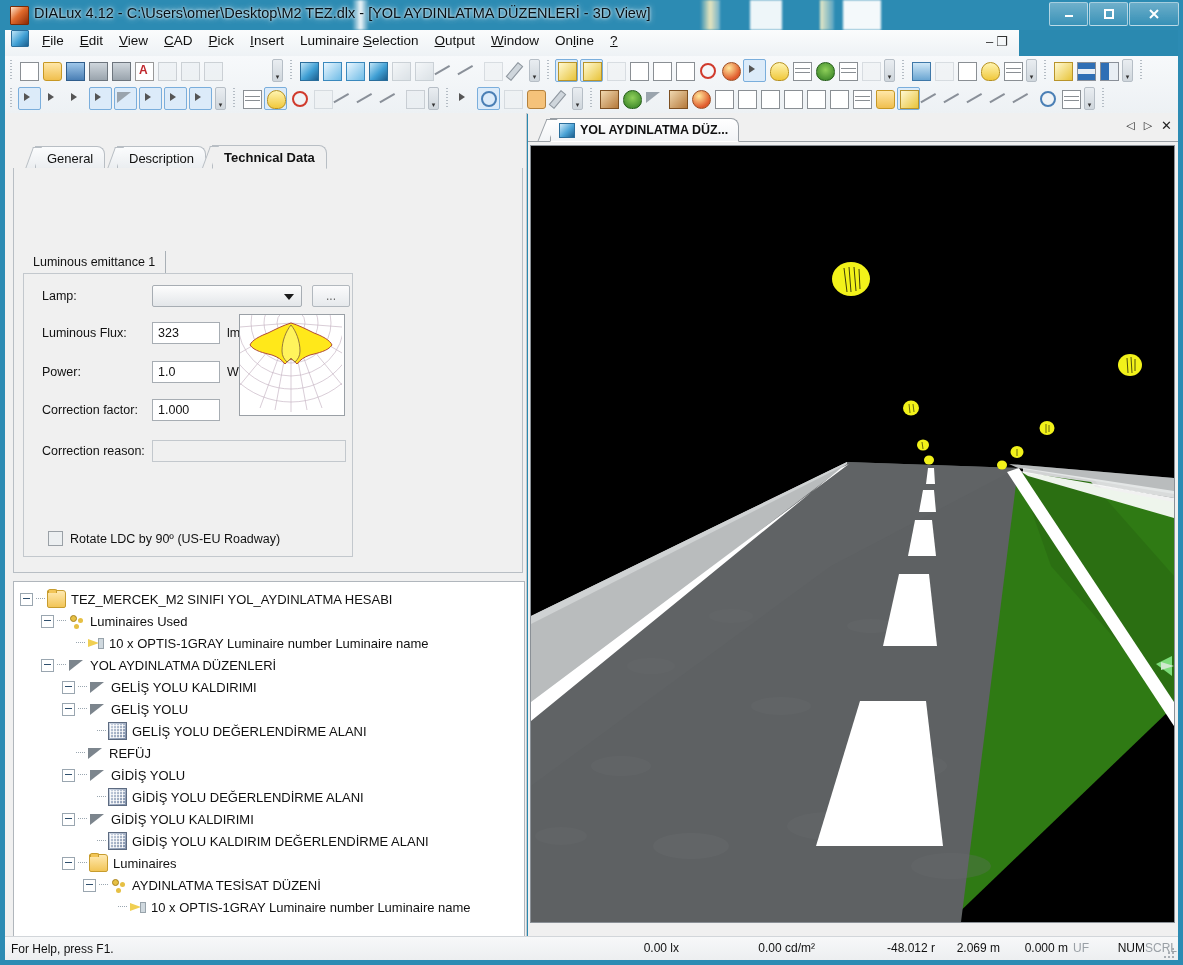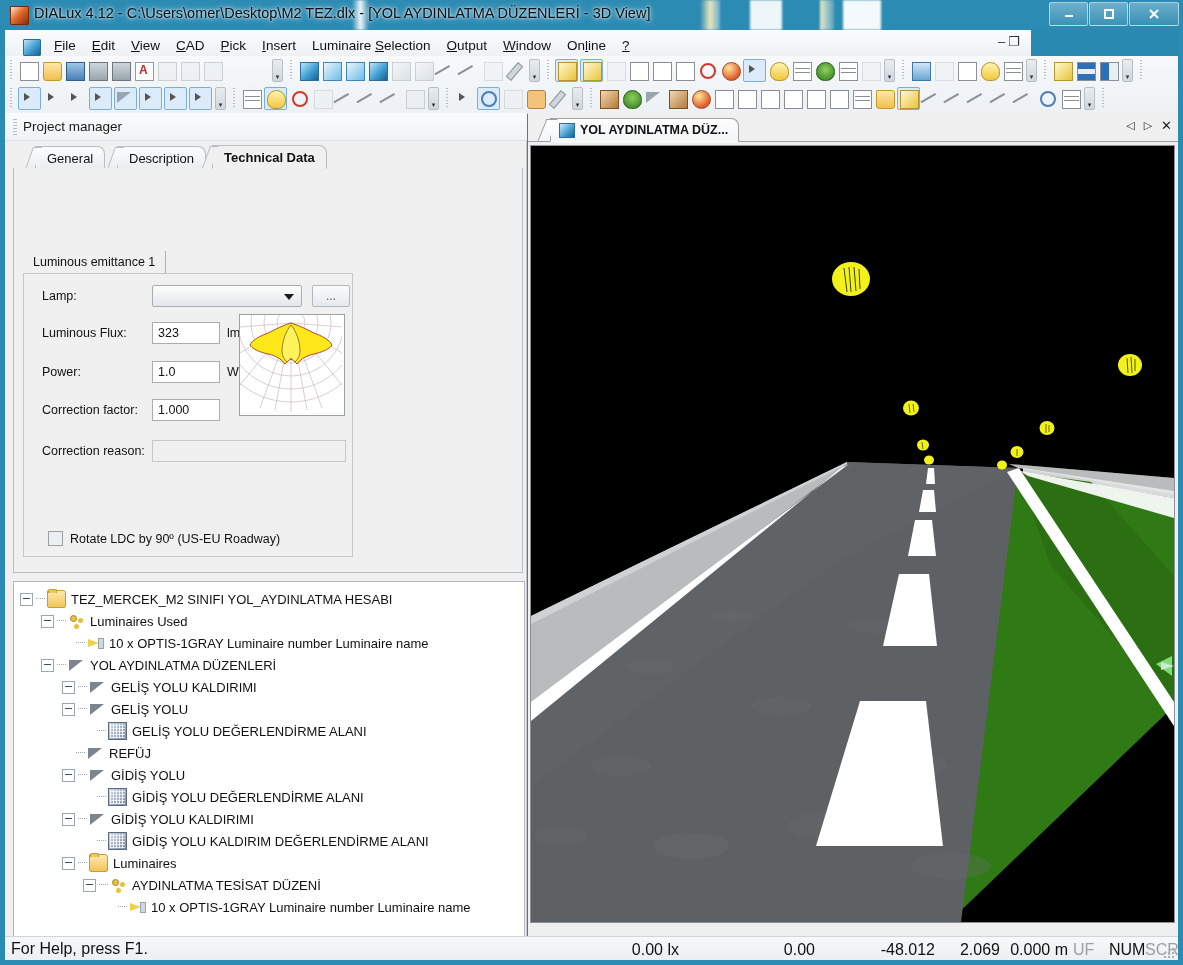--- a/index.html
+++ b/index.html
@@ -46,21 +46,21 @@
     color:#fff;font-size:14px;
   }
   .wbtn.close{width:48px;background:linear-gradient(180deg,rgba(255,255,255,.30),rgba(255,255,255,.05));}
   .wbtn svg{display:block}
 
   
   #menubar{
     position:absolute;left:5px;top:30px;width:1014px;height:26px;
     background:linear-gradient(180deg,#fbfcfd,#eef2f5);
     border-bottom:1px solid #d8dde2;
-    display:flex;align-items:flex-end;padding-left:12px;
+    display:flex;align-items:flex-start;
   }
   #menubar .mico{
     width:16px;height:15px;margin-left:6px;margin-right:5px;
     background:linear-gradient(135deg,#bfe4f7 0%,#3f9fd4 55%,#1d5f8e 100%);
     border:1px solid #2a6e9c;border-radius:1px;
   }
   .mi{padding:3px 8px;color:#111;font-size:13.5px;white-space:nowrap;cursor:default;}
   .mi u{text-decoration:underline;}
   .minimize-restore{position:absolute;right:8px;top:4px;color:#333;font-size:13px;letter-spacing:3px;}
 
@@ -251,21 +251,21 @@
   #view3d{
     position:absolute;left:2px;top:32px;width:645px;height:778px;
     background:#000;border:1px solid #8a9096;box-sizing:border-box;overflow:hidden;
   }
   #scene{position:absolute;left:0;top:0;width:643px;height:776px;overflow:hidden;background:#000;}
 
   #statusbar{
     position:absolute;left:5px;top:936px;width:1173px;height:24px;
     background:linear-gradient(180deg,#f7f8f9,#eceef0);
     border-top:1px solid #d2d6da;
-    display:flex;align-items:center;font-size:16px;color:#111;
+    display:flex;align-items:center;font-size:12px;color:#111;
   }
   #statusbar .help{margin-left:6px;}
   .sbcell{position:absolute;top:4px;text-align:right;}
   .sbdim{color:#9aa0a6;}
   .grip3{position:absolute;right:3px;bottom:2px;width:12px;height:12px;
     background-image:
       radial-gradient(circle at 2px 10px,#a8aeb4 1px,transparent 1.2px),
       radial-gradient(circle at 6px 10px,#a8aeb4 1px,transparent 1.2px),
       radial-gradient(circle at 10px 10px,#a8aeb4 1px,transparent 1.2px),
       radial-gradient(circle at 6px 6px,#a8aeb4 1px,transparent 1.2px),
@@ -601,24 +601,20 @@
         <div class="tbtn">
           <span class="g tbl"></span>
         </div>
         <div class="tover">▾</div>
         <div class="grip"></div>
       </div>
   </div>
 
   <div id="left">
 
-    <div id="pm-title">
-      <div class="grip2"></div>
-      <span>Project manager</span>
-    </div>
 
     <div id="uppertabs">
       <div class="utab" style="left:22px;">
         <span class="sk"></span>
         <span>General</span>
       </div>
       <div class="utab" style="left:104px;">
         <span class="sk"></span>
         <span>Description</span>
       </div>

